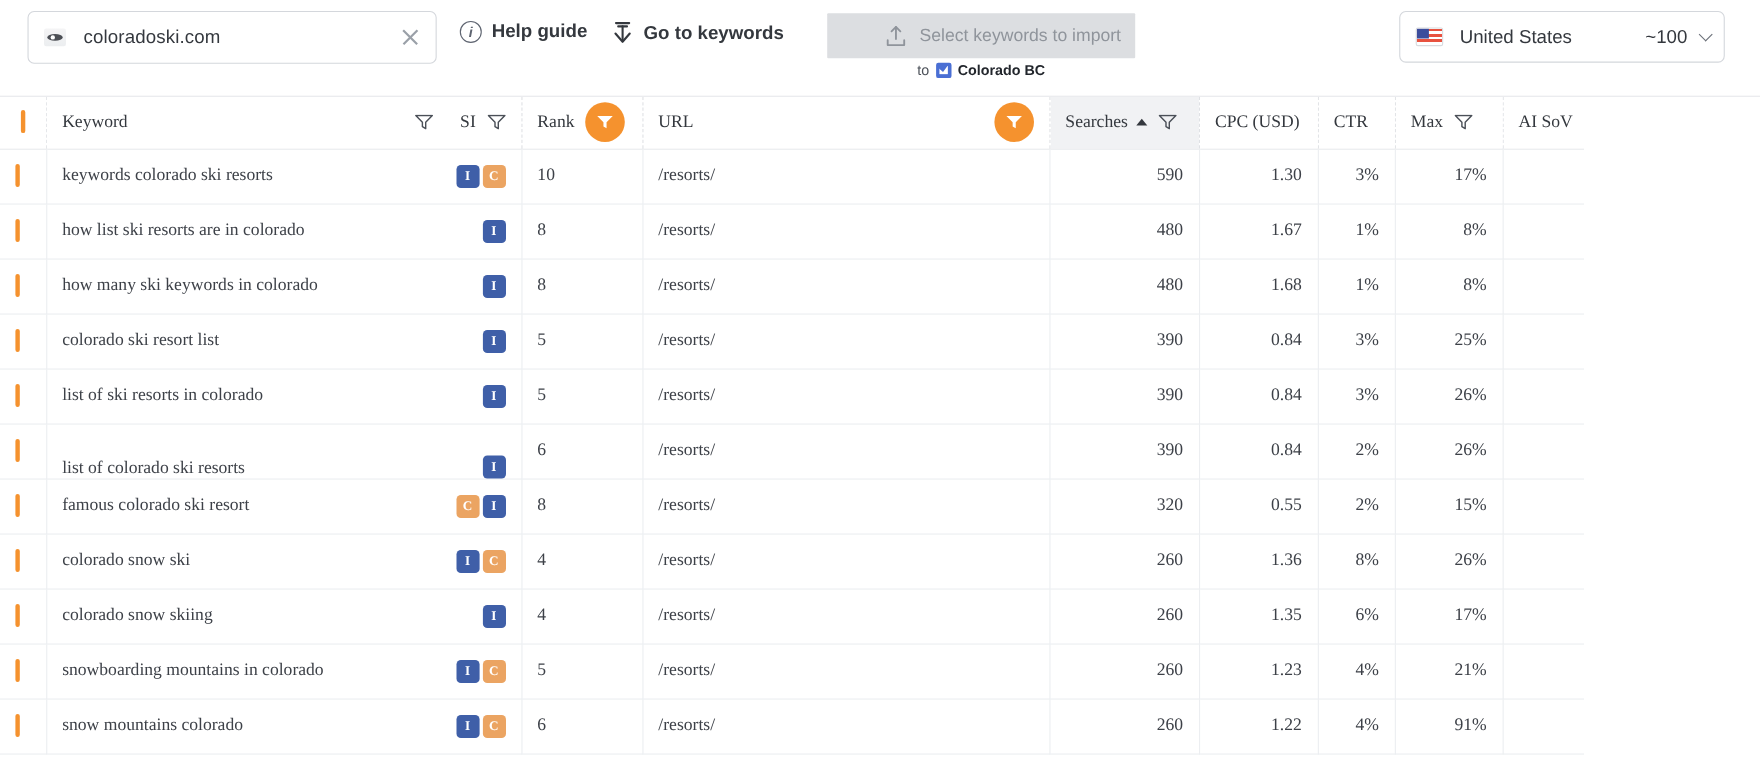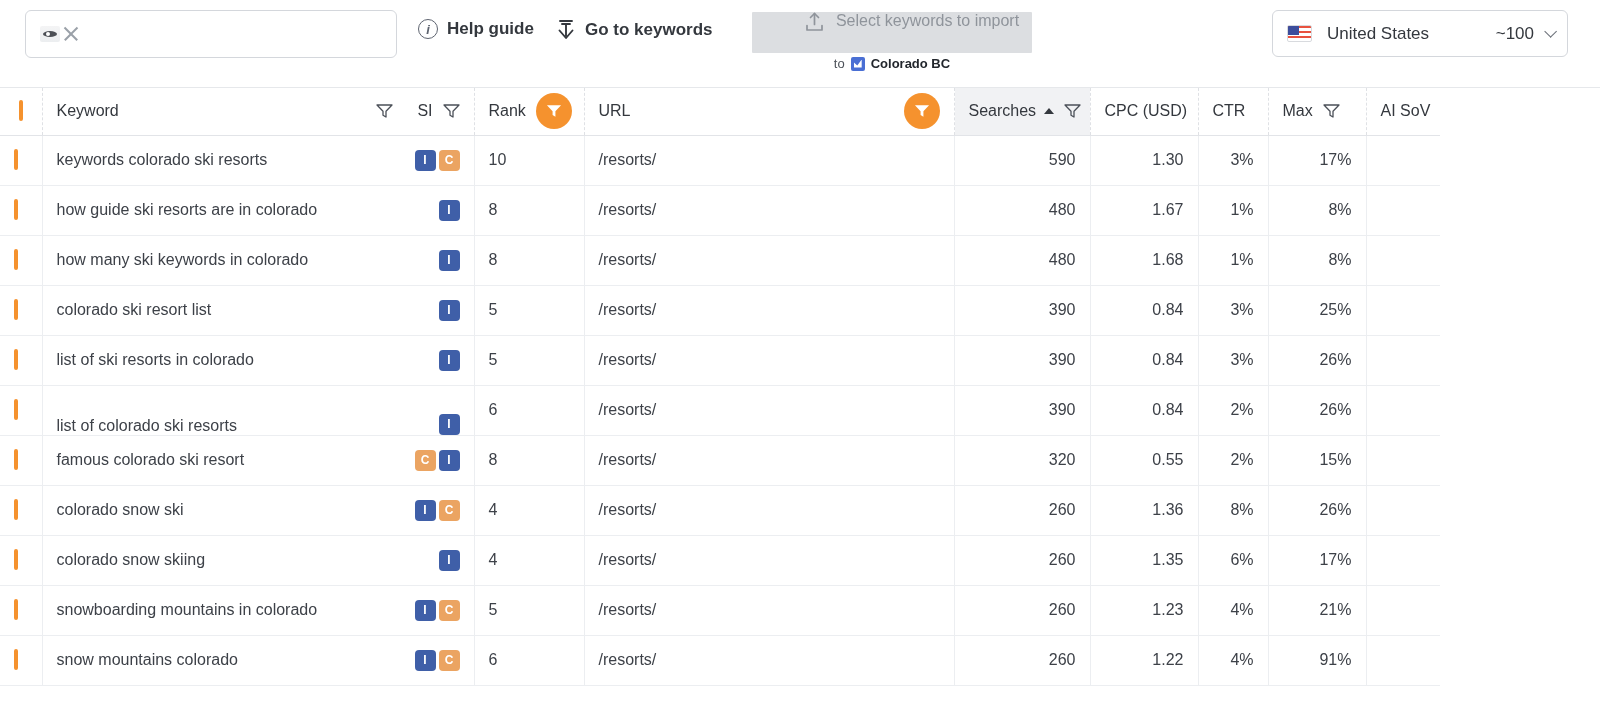--- a/index.html
+++ b/index.html
@@ -79,21 +79,21 @@
     display: inline-flex; align-items: center; justify-content: center;
     font-size: 13px; font-weight: 700; font-style: italic;
     color: #5e6470; line-height: 1;
   }
 
   .import-btn {
     position: absolute; left: 752px; top: 12px;
     width: 280px; height: 41px;
     background: #dcdee1;
     border: none; border-radius: 1px;
-    display: flex; justify-content: center;
+    display: flex; align-items: center; justify-content: center;
     gap: 12px;
     font-size: 16px; color: #8f949b; font-family: inherit;
     cursor: default;
     padding-left: 40px;
   }
   .import-sub {
     position: absolute; left: 752px; top: 56px;
     width: 280px;
     text-align: center;
     font-size: 13px; color: #4d525a;
@@ -134,21 +134,21 @@
   }
   .country-count { font-size: 17px; color: #34383e; margin-right: 10px; }
   .chev {
     width: 9px; height: 9px; flex: 0 0 auto;
     border-right: 1.7px solid #6b7079;
     border-bottom: 1.7px solid #6b7079;
     transform: rotate(45deg) translateY(-3px);
   }
 
   
-  .table-wrap { width: 1440px; height: 620px; overflow: hidden; }
+  .table-wrap { width: 1440px; height: 620px; overflow: hidden; font-family: Liberation Serif, serif; }
   table.kw { border-collapse: collapse; width: 1600px; table-layout: fixed; }
 
   table.kw thead th {
     height: 47px;
     background: #ffffff;
     border-bottom: 1px solid #e2e4e8;
     border-right: 1px dashed #dfe1e5;
     font-size: 16px; font-weight: 400; color: #34383e;
     padding: 0 14px;
     vertical-align: middle;
@@ -228,20 +228,21 @@
 </style>
 </head>
 <body>
 
 <div class="toolbar">
 
   <div class="search-box">
     <span class="favicon">
         <span class="eye"></span>
       </span>
+    <span class="search-value">coloradoski.com</span>
     <span class="clear-x"></span>
   </div>
 
   <div class="tool-link help">
     <span class="info-icon">i</span>
     <span>Help guide</span>
   </div>
 
   <div class="tool-link gotokw">
     <svg width="20" height="22" viewBox="0 0 20 22">
@@ -415,21 +416,21 @@
        <div class="bar-track">
          <div class="bar-fill" style="width:28%"></div>
        </div>
           </td>
         </tr>
         <tr>
           <td class="col-cb">
        <span class="cb"></span></td>
      <td>
        <div style="display:flex;align-items:center;height:100%">
-         <span>how guide ski resorts are in colorado</span>
+         <span>how list ski resorts are in colorado</span>
          <span class="spacer" style="flex:1 1 auto"></span>
          <div class="si-wrap">
                 <span class="badge I">I</span>
               </div>
        </div>
           </td>
      <td>8</td>
      <td>/resorts/</td>
      <td class="num">480</td>
      <td class="num">1.67</td>

